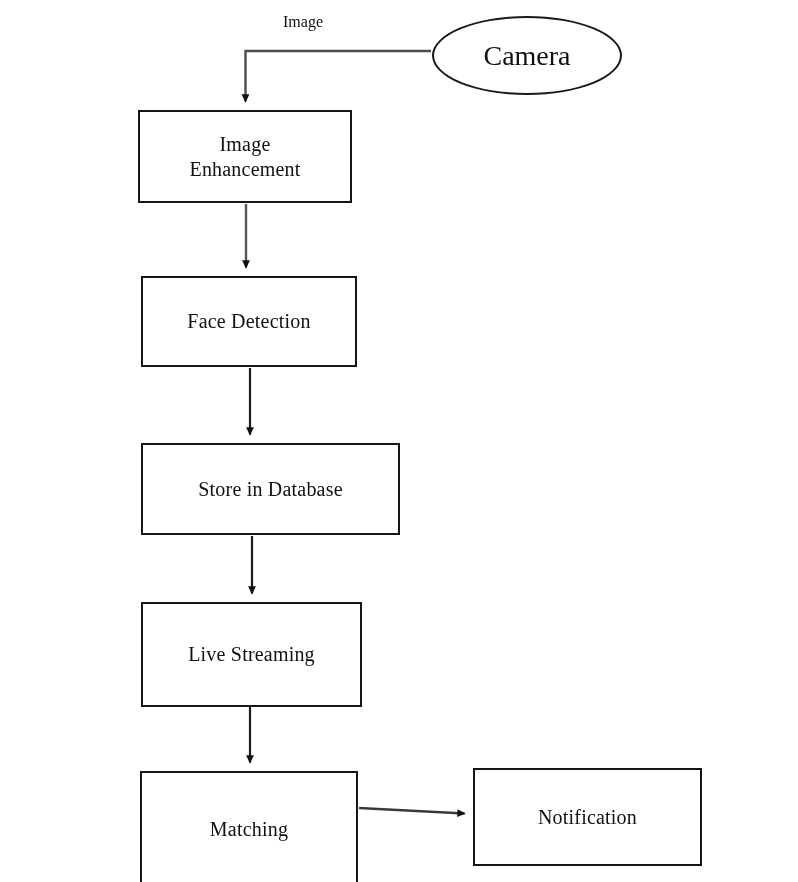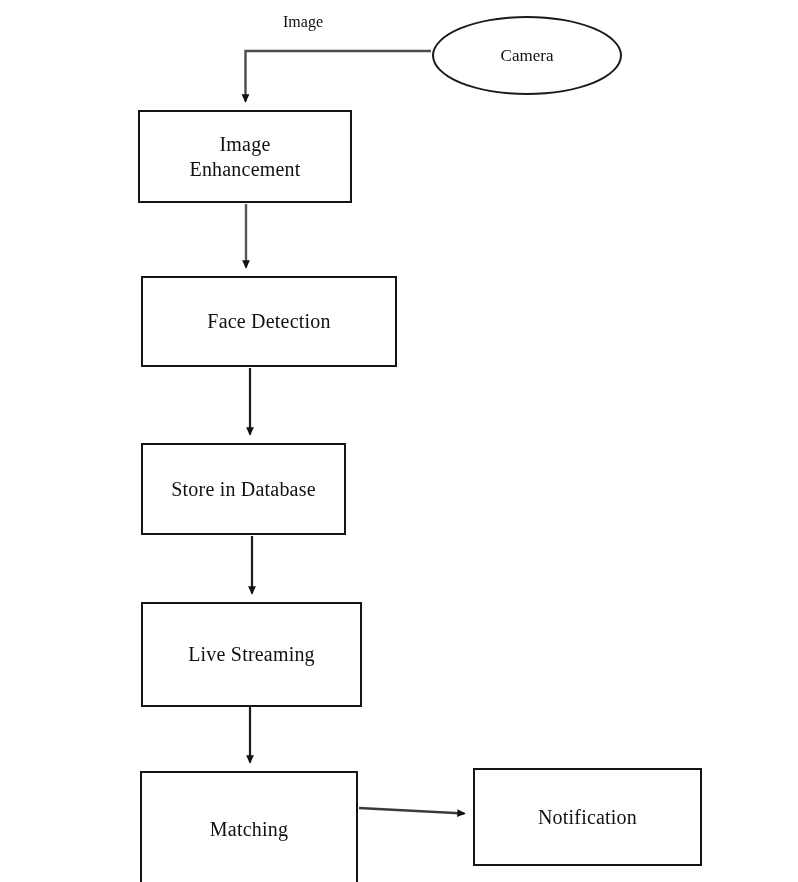--- a/index.html
+++ b/index.html
@@ -41,21 +41,21 @@
     position: absolute;
     box-sizing: border-box;
     border: 2px solid #1a1a1a;
     border-radius: 50%;
     background: #ffffff;
     display: flex;
     align-items: center;
     justify-content: center;
   }
   .ellipse-node .label {
-    font-size: 17px;
+    font-size: 28px;
     color: #111111;
   }
   .edge-label {
     position: absolute;
     font-size: 16px;
     color: #111111;
     white-space: nowrap;
   }
   svg.links {
     position: absolute;
@@ -107,25 +107,25 @@
     <span class="label">Camera</span>
   </div>
 
   <div class="edge-label" style="left:283px; top:13px;">Image</div>
 
   <div class="node process" style="left:138px; top:110px; width:214px; height:93px;">
     <span class="label">Image
 Enhancement</span>
   </div>
 
-  <div class="node process" style="left:141px; top:276px; width:256px; height:91px;">
+  <div class="node process" style="left:141px; top:276px; width:216px; height:91px;">
     <span class="label">Face Detection</span>
   </div>
 
-  <div class="node process" style="left:141px; top:443px; width:205px; height:92px;">
+  <div class="node process" style="left:141px; top:443px; width:259px; height:92px;">
     <span class="label">Store in Database</span>
   </div>
 
   <div class="node process" style="left:141px; top:602px; width:221px; height:105px;">
     <span class="label">Live Streaming</span>
   </div>
 
   <div class="node process" style="left:140px; top:771px; width:218px; height:116px;">
     <span class="label">Matching</span>
   </div>

